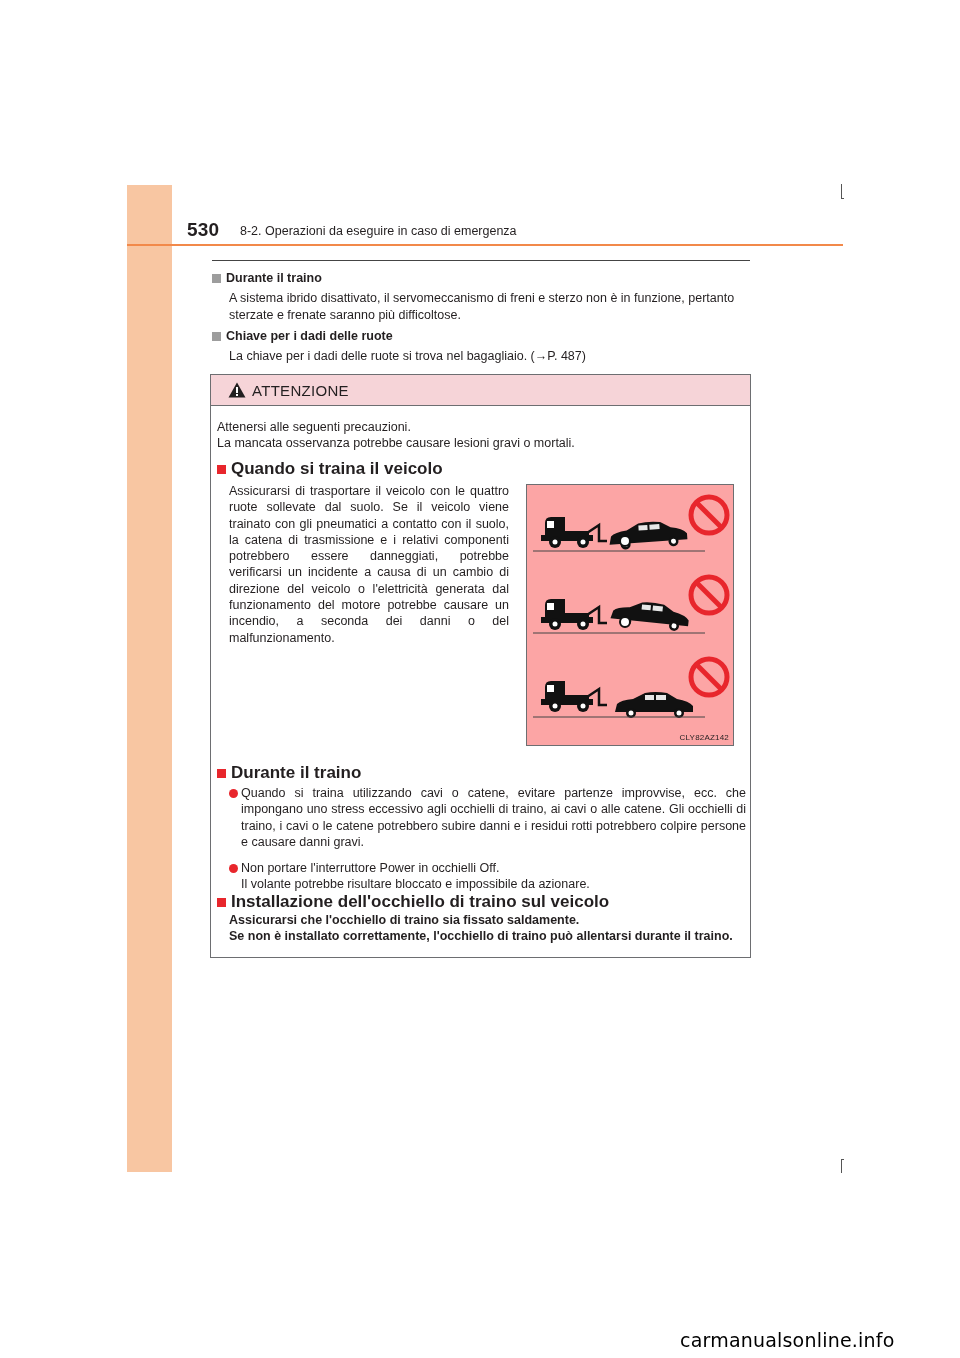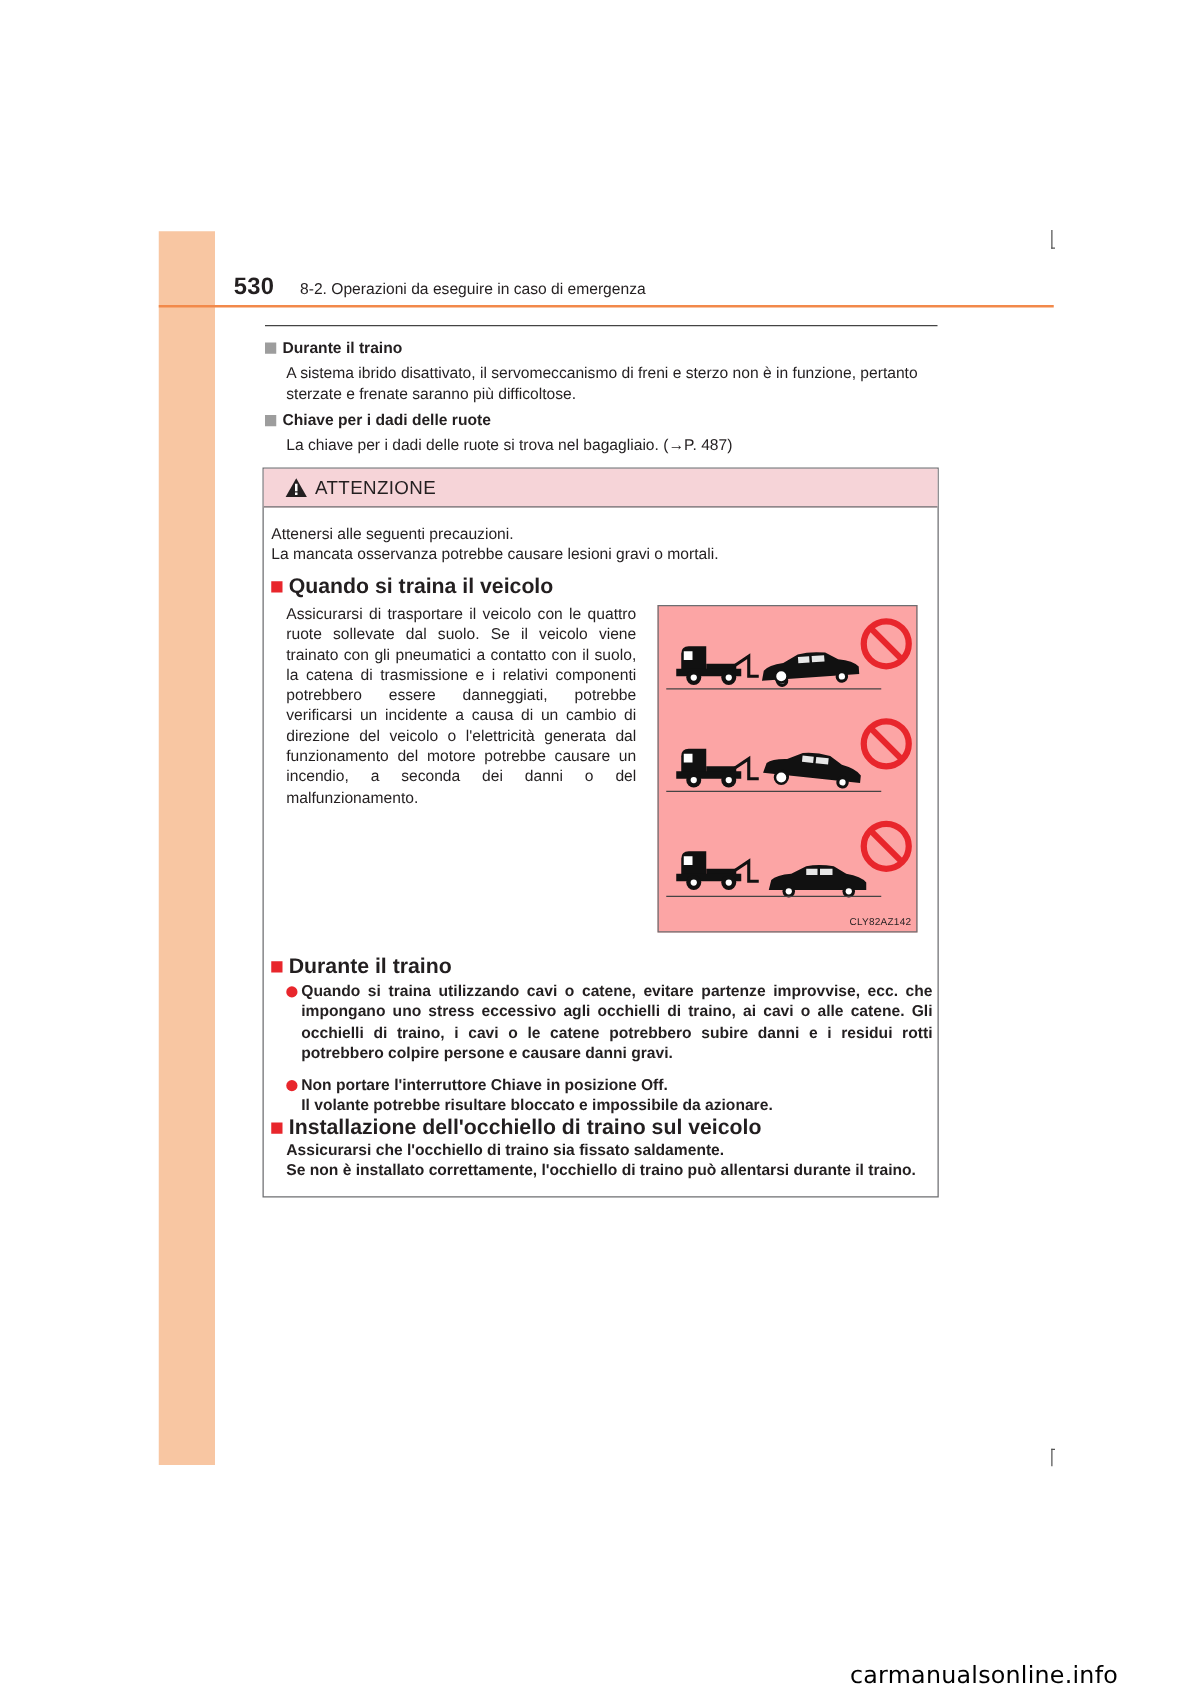--- a/index.html
+++ b/index.html
@@ -34,21 +34,21 @@
     .warn-intro { position: absolute; left: 6px; top: 44px; font-size: 12.5px; line-height: 16px; }
     .warn-sec-heading { position: absolute; left: 6px; font-size: 17px; font-weight: bold; display: flex; align-items: center; }
 
     .warn-para { position: absolute; left: 18px; top: 108px; width: 280px; font-size: 12.5px; line-height: 16.3px; text-align: justify; }
 
     .figure { position: absolute; left: 315px; top: 109px; width: 208px; height: 262px; border: 1px solid #6d6e71; background: #fca5a5; }
     .fig-code { position: absolute; right: 4px; bottom: 3px; font-size: 8px; color: #231f20; letter-spacing: 0.2px; }
 
     .bullet-item { position: absolute; left: 18px; width: 517px; display: flex; font-size: 12.5px; line-height: 16.3px; }
     .dot { flex: 0 0 12px; width: 9px; height: 9px; border-radius: 50%; background: #e8262c; margin-top: 4px; margin-right: 3px; max-width: 9px; }
-    .bullet-text { text-align: justify; flex: 1; font-weight: bold; }
+    .bullet-text { text-align: justify; flex: 1; }
 
     .sub-body { position: absolute; left: 18px; width: 517px; font-size: 12.5px; line-height: 16.3px; }
 
     .watermark { position: absolute; left: 680px; top: 1329px; font-family: "DejaVu Sans", sans-serif; font-size: 19px; color: #000000; letter-spacing: 0.2px; }
   </style>
 </head>
 <body>
 
 <div class="side-tab"></div>
 <div class="header-rule"></div>
@@ -158,21 +158,21 @@
   </div>
 
   <div class="bullet-item" style="top:410px;">
     <span class="dot"></span>
     <span class="bullet-text">Quando si traina utilizzando cavi o catene, evitare partenze improvvise, ecc. che impongano uno stress eccessivo agli occhielli di traino, ai cavi o alle catene. Gli occhielli di traino, i cavi o le catene potrebbero subire danni e i residui rotti potrebbero colpire persone e causare danni gravi.</span>
   </div>
 
   <div class="bullet-item" style="top:485px;">
     <span class="dot"></span>
     <span class="bullet-text">
-      <span style="display:block;">Non portare l'interruttore Chiave in posizione Off.</span>
+      <span style="display:block;">Non portare l'interruttore Power in occhielli Off.</span>
       <span style="display:block;">Il volante potrebbe risultare bloccato e impossibile da azionare.</span>
     </span>
   </div>
 
   <div class="warn-sec-heading" style="top:517px;">
     <span class="sq red"></span>
     <span>Installazione dell'occhiello di traino sul veicolo</span>
   </div>
 
   <div class="sub-body" style="top:537px;font-weight:bold;">

